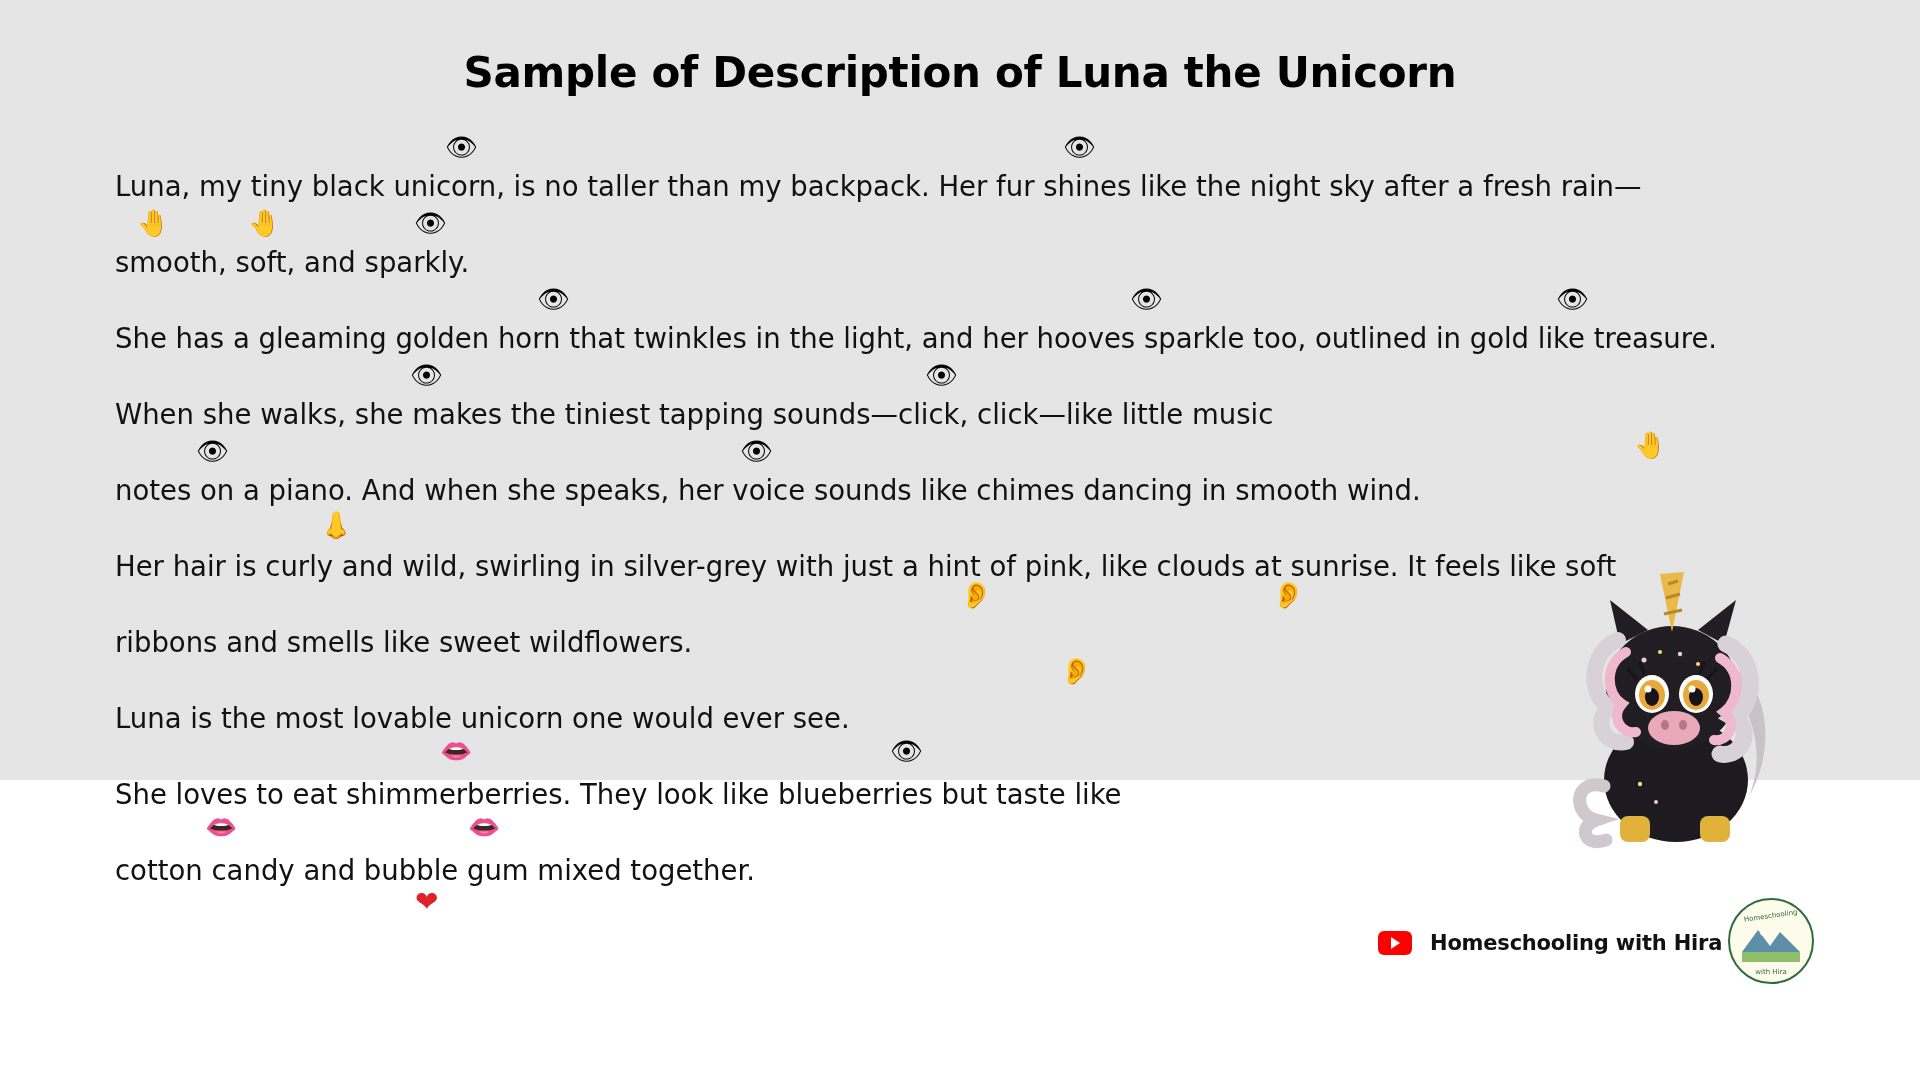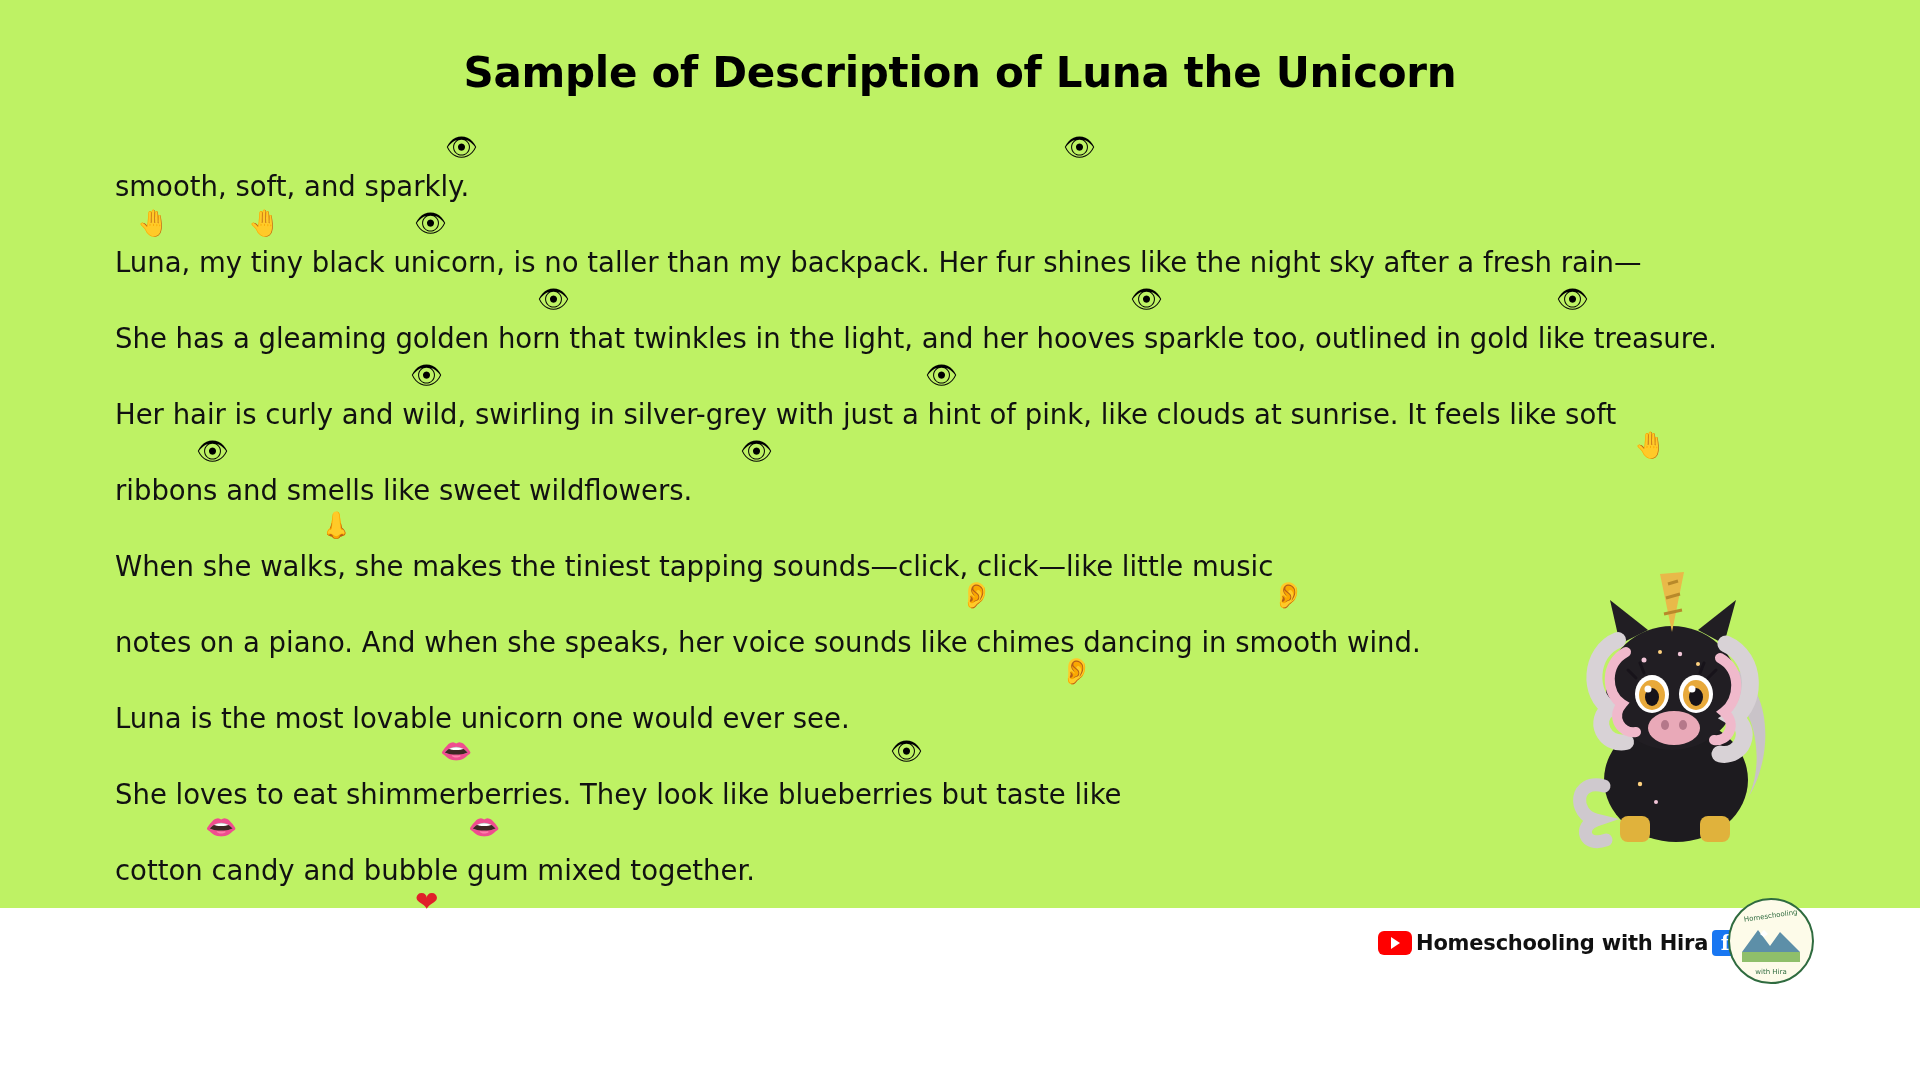--- a/index.html
+++ b/index.html
@@ -7,22 +7,22 @@
     padding: 0;
     width: 1920px;
     height: 1080px;
     background: #ffffff;
     font-family: "DejaVu Sans", sans-serif;
     overflow: hidden;
   }
   #page {
     position: relative;
     width: 1920px;
-    height: 908px;
-    background: #bef264;
+    height: 780px;
+    background: #e5e5e5;
   }
   
   #title {
     position: absolute;
     top: 48px;
     left: 0;
     width: 1920px;
     text-align: center;
     font-family: "DejaVu Sans", sans-serif;
     font-weight: 700;
@@ -70,21 +70,21 @@
     width: 250px;
     height: 320px;
   }
   
   #footer-brand {
     position: absolute;
     left: 1378px;
     top: 930px;
     display: flex;
     align-items: center;
-    gap: 4px;
+    gap: 18px;
   }
   .yt-badge {
     width: 34px;
     height: 24px;
     background: #ff0000;
     border-radius: 6px;
     position: relative;
     display: inline-block;
   }
   .yt-badge::after {
@@ -130,49 +130,49 @@
 <body>
 
 <div id="page">
 
   <div id="title">Sample of Description of Luna the Unicorn</div>
 
   <div id="body-text">
 
     <div class="para">
       <div class="line">
+        <span class="txt">Luna, my tiny black unicorn, is no taller than my backpack. Her fur shines like the night sky after a fresh rain—</span>
+      </div>
+      <div class="line">
         <span class="txt">smooth, soft, and sparkly.</span>
       </div>
-      <div class="line">
-        <span class="txt">Luna, my tiny black unicorn, is no taller than my backpack. Her fur shines like the night sky after a fresh rain—</span>
-      </div>
     </div>
 
     <div class="para">
       <div class="line">
         <span class="txt">She has a gleaming golden horn that twinkles in the light, and her hooves sparkle too, outlined in gold like treasure.</span>
       </div>
     </div>
 
 
     <div class="para">
       <div class="line">
+        <span class="txt">When she walks, she makes the tiniest tapping sounds—click, click—like little music</span>
+      </div>
+      <div class="line">
+        <span class="txt">notes on a piano. And when she speaks, her voice sounds like chimes dancing in smooth wind.</span>
+      </div>
+    </div>
+
+    <div class="para">
+      <div class="line">
         <span class="txt">Her hair is curly and wild, swirling in silver-grey with just a hint of pink, like clouds at sunrise. It feels like soft</span>
       </div>
       <div class="line">
         <span class="txt">ribbons and smells like sweet wildflowers.</span>
-      </div>
-    </div>
-
-    <div class="para">
-      <div class="line">
-        <span class="txt">When she walks, she makes the tiniest tapping sounds—click, click—like little music</span>
-      </div>
-      <div class="line">
-        <span class="txt">notes on a piano. And when she speaks, her voice sounds like chimes dancing in smooth wind.</span>
       </div>
     </div>
 
     <div class="para">
       <div class="line">
         <span class="txt">Luna is the most lovable unicorn one would ever see.</span>
       </div>
     </div>
 
     <div class="para">

